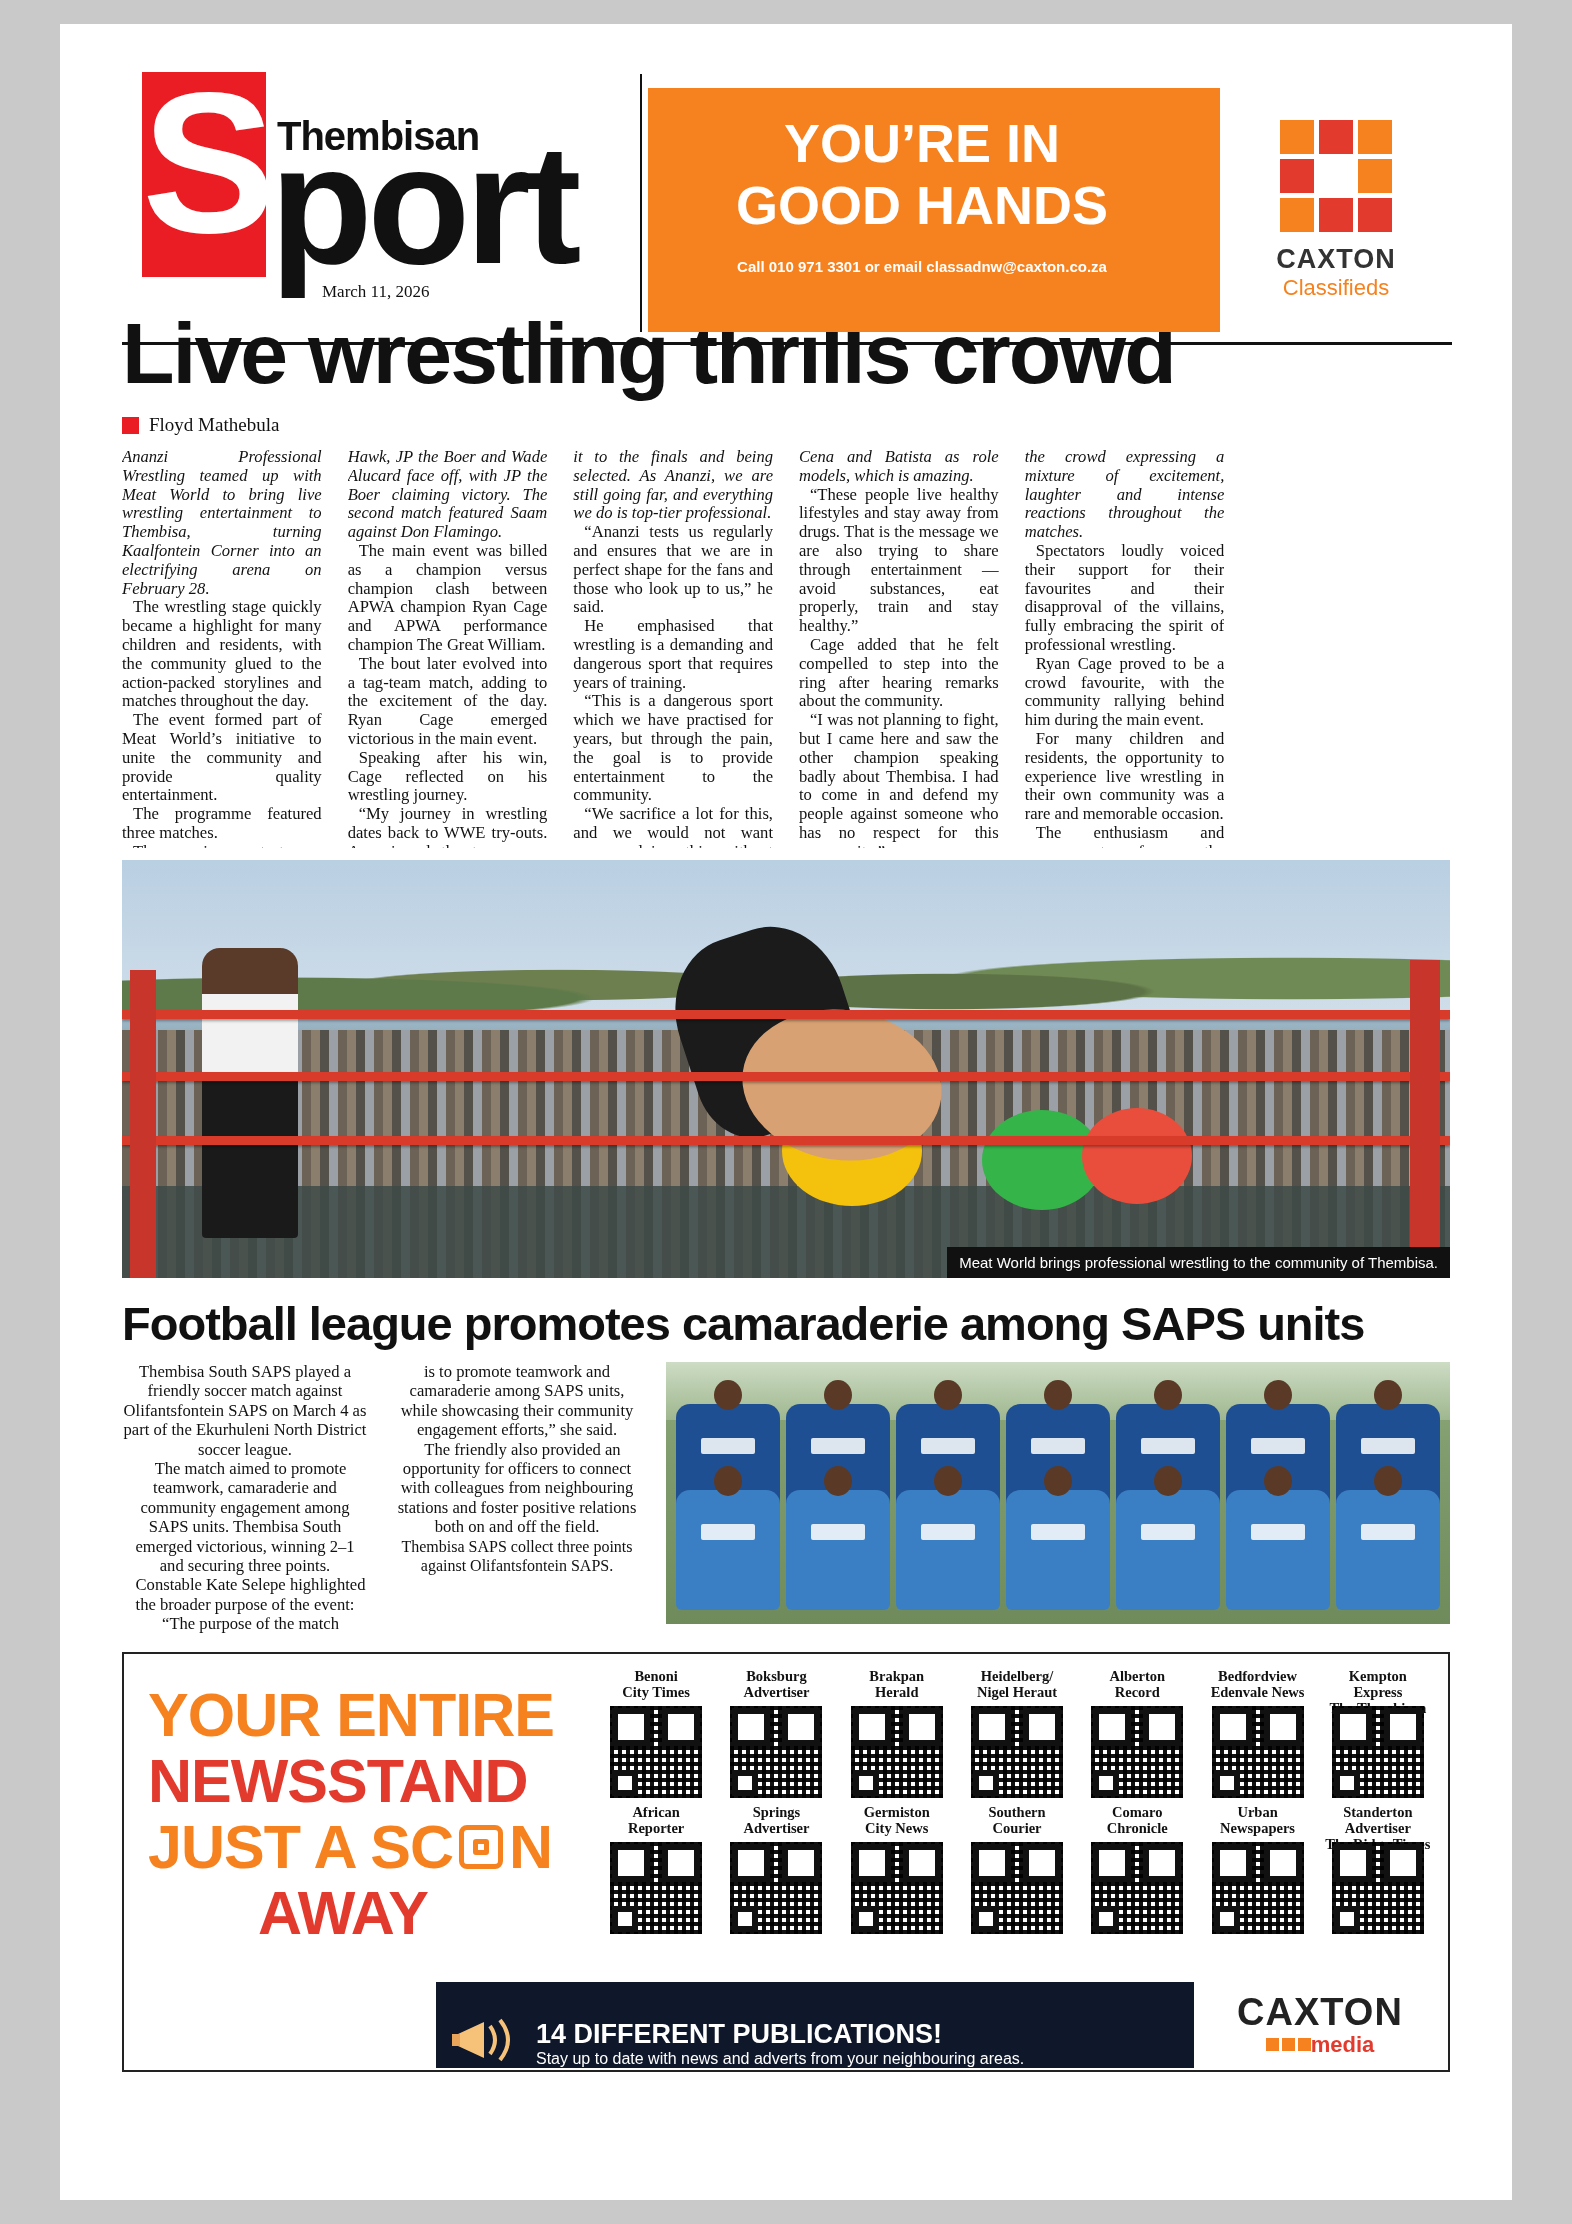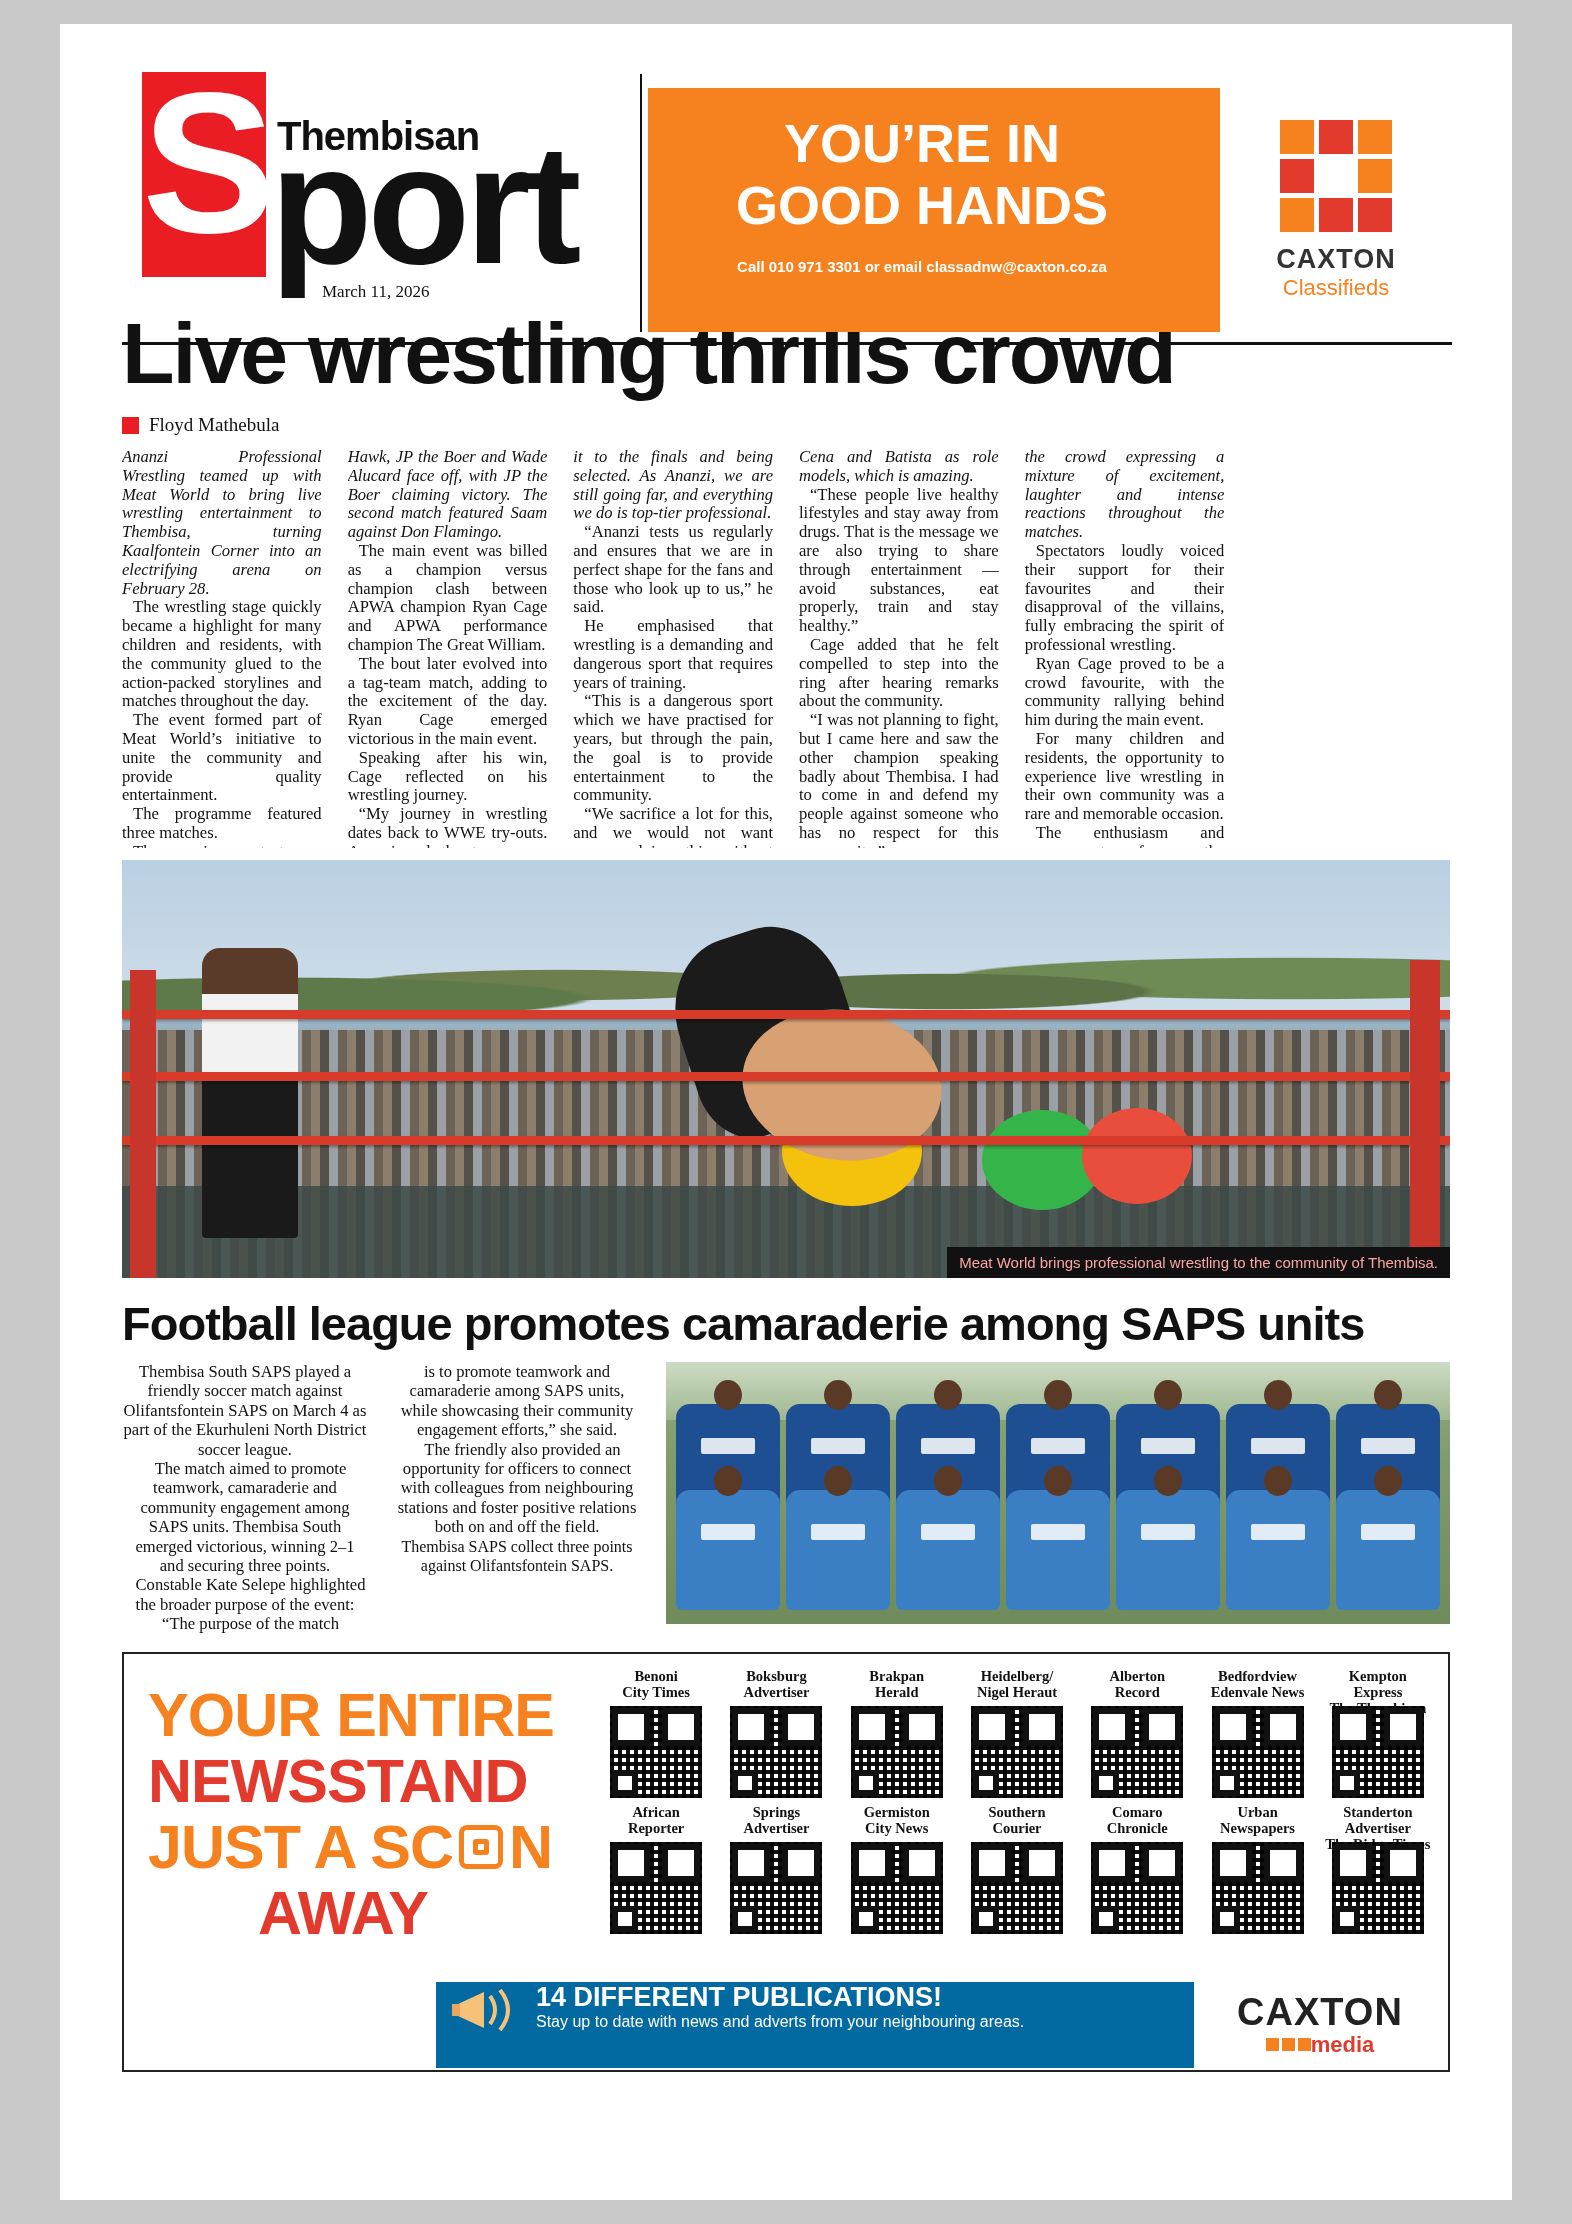--- a/index.html
+++ b/index.html
@@ -119,21 +119,21 @@
   .post-r { position:absolute; right:10px; top:100px; width:30px; height:318px; background:#c8352a; }
   .wrestler-a { position:absolute; left:560px; top:70px; width:170px; height:200px; background:#1b1b1b; border-radius:40% 40% 30% 30%; transform:rotate(-18deg); }
   .wrestler-b { position:absolute; left:620px; top:150px; width:200px; height:150px; background:#d8a173; border-radius:50%; transform:rotate(8deg); }
   .ref { position:absolute; left:80px; top:88px; width:96px; height:290px;
     background:linear-gradient(180deg,#5a3a28 0 16%, #f2f2f2 16% 45%, #1a1a1a 45% 100%); border-radius:18px 18px 4px 4px; }
   .balloon1 { position:absolute; left:660px; top:236px; width:140px; height:110px; background:#f4c20d; border-radius:50%; }
   .balloon2 { position:absolute; left:860px; top:250px; width:120px; height:100px; background:#35b44a; border-radius:50%; }
   .balloon3 { position:absolute; left:960px; top:248px; width:110px; height:96px; background:#e94e3c; border-radius:50%; }
   .photo-caption {
     position:absolute; right:0; bottom:0;
-    background:#111111; color:#fca5a5;
+    background:#111111; color:#ffffff;
     font-family:"Liberation Sans", sans-serif;
     font-size:15px; padding:7px 12px;
   }
 
   
   .sub-head {
     margin:20px 62px 0 62px;
     font-family:"Liberation Sans", sans-serif;
     font-weight:bold;
     font-size:47px;
@@ -191,21 +191,21 @@
   }
   .qr-box:before, .qr-box:after {
     content:""; position:absolute; width:26px; height:26px; border:6px solid #111; background:#fff;
   }
   .qr-box:before { left:2px; top:2px; }
   .qr-box:after { right:2px; top:2px; }
   .qr-fin3 { position:absolute; left:2px; bottom:2px; width:26px; height:26px; border:6px solid #111; background:#fff; }
 
   .ba-strip {
     position:absolute; left:312px; right:2px; bottom:2px; height:86px;
-    background:#0369a1; display:flex; align-items:flex-start;
+    background:#0f172a; display:flex; align-items:flex-end;
   }
   .strip-mega { width:74px; height:56px; margin-left:14px; position:relative; }
   .strip-text { color:#fff; padding-left:12px; }
   .strip-t1 { font-family:"Liberation Sans", sans-serif; font-weight:bold; font-size:27px; }
   .strip-t2 { font-family:"Liberation Sans", sans-serif; font-size:16px; }
   .strip-caxton {
     position:absolute; right:0; top:0; bottom:0; width:252px; background:#ffffff;
     display:flex; flex-direction:column; align-items:center; justify-content:center;
   }
   .sc-name { font-family:"Liberation Sans", sans-serif; font-weight:bold; font-size:38px; letter-spacing:1px; color:#222; line-height:40px; }

